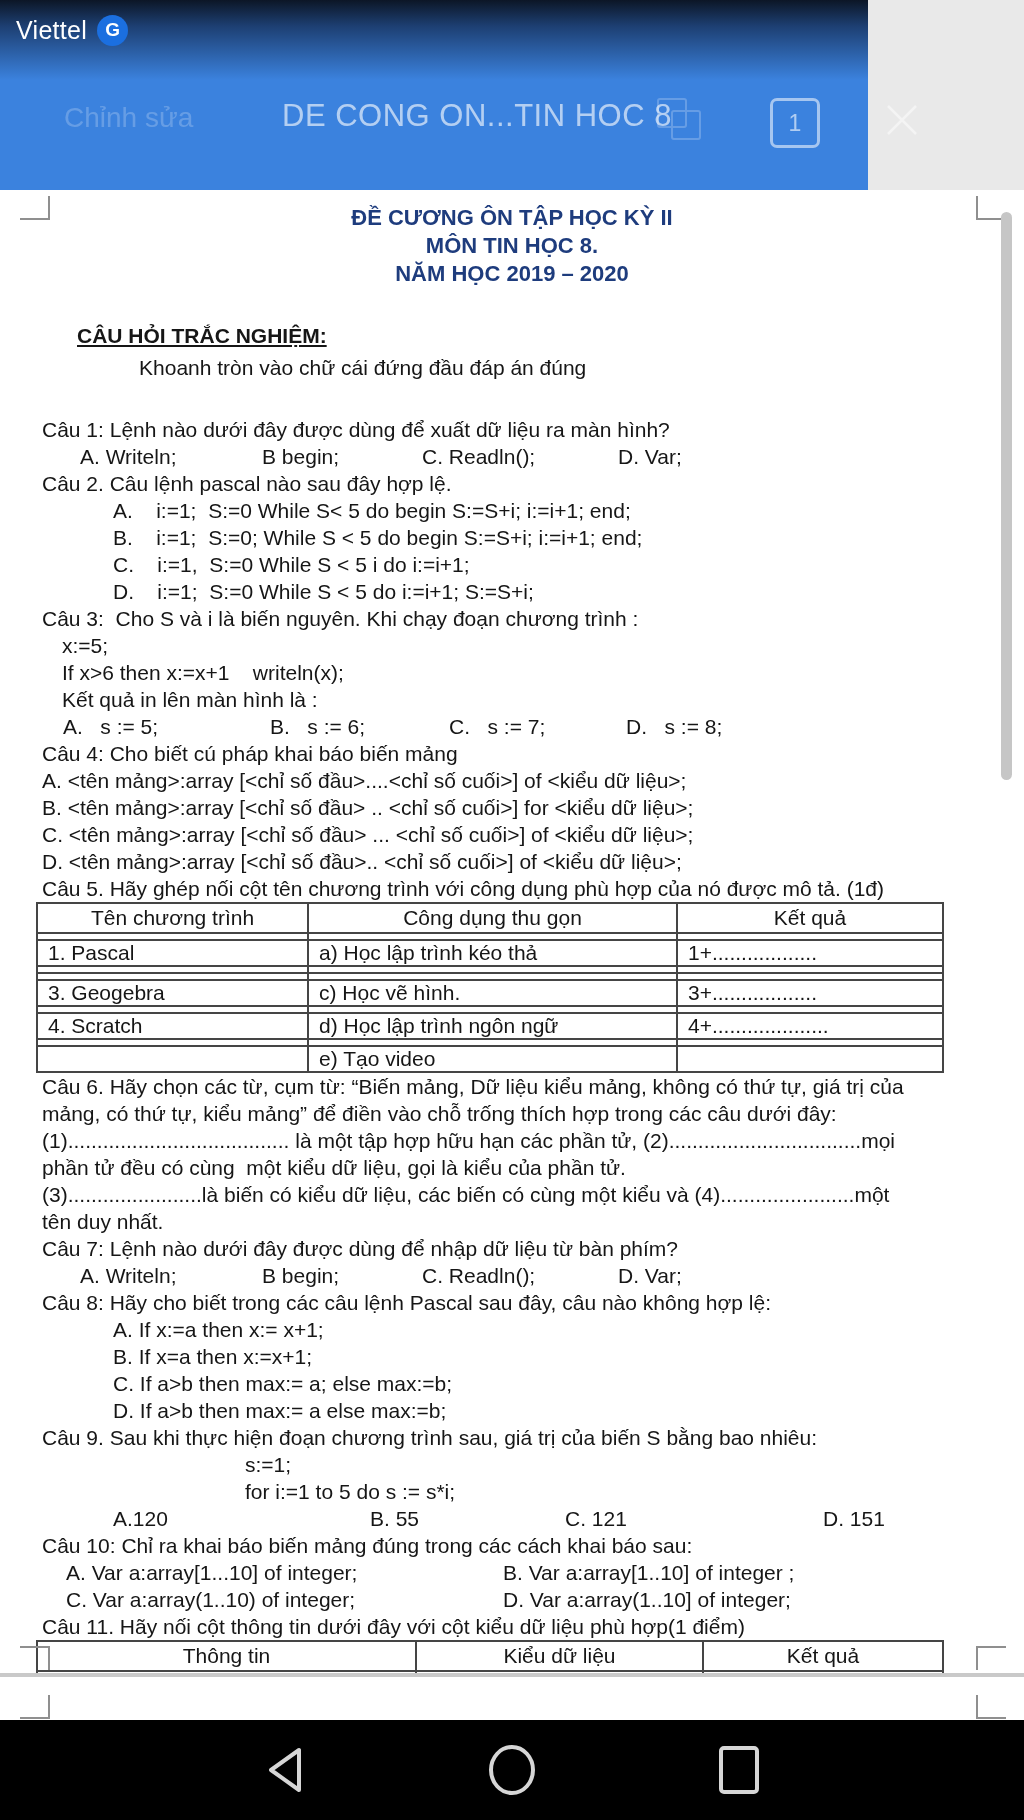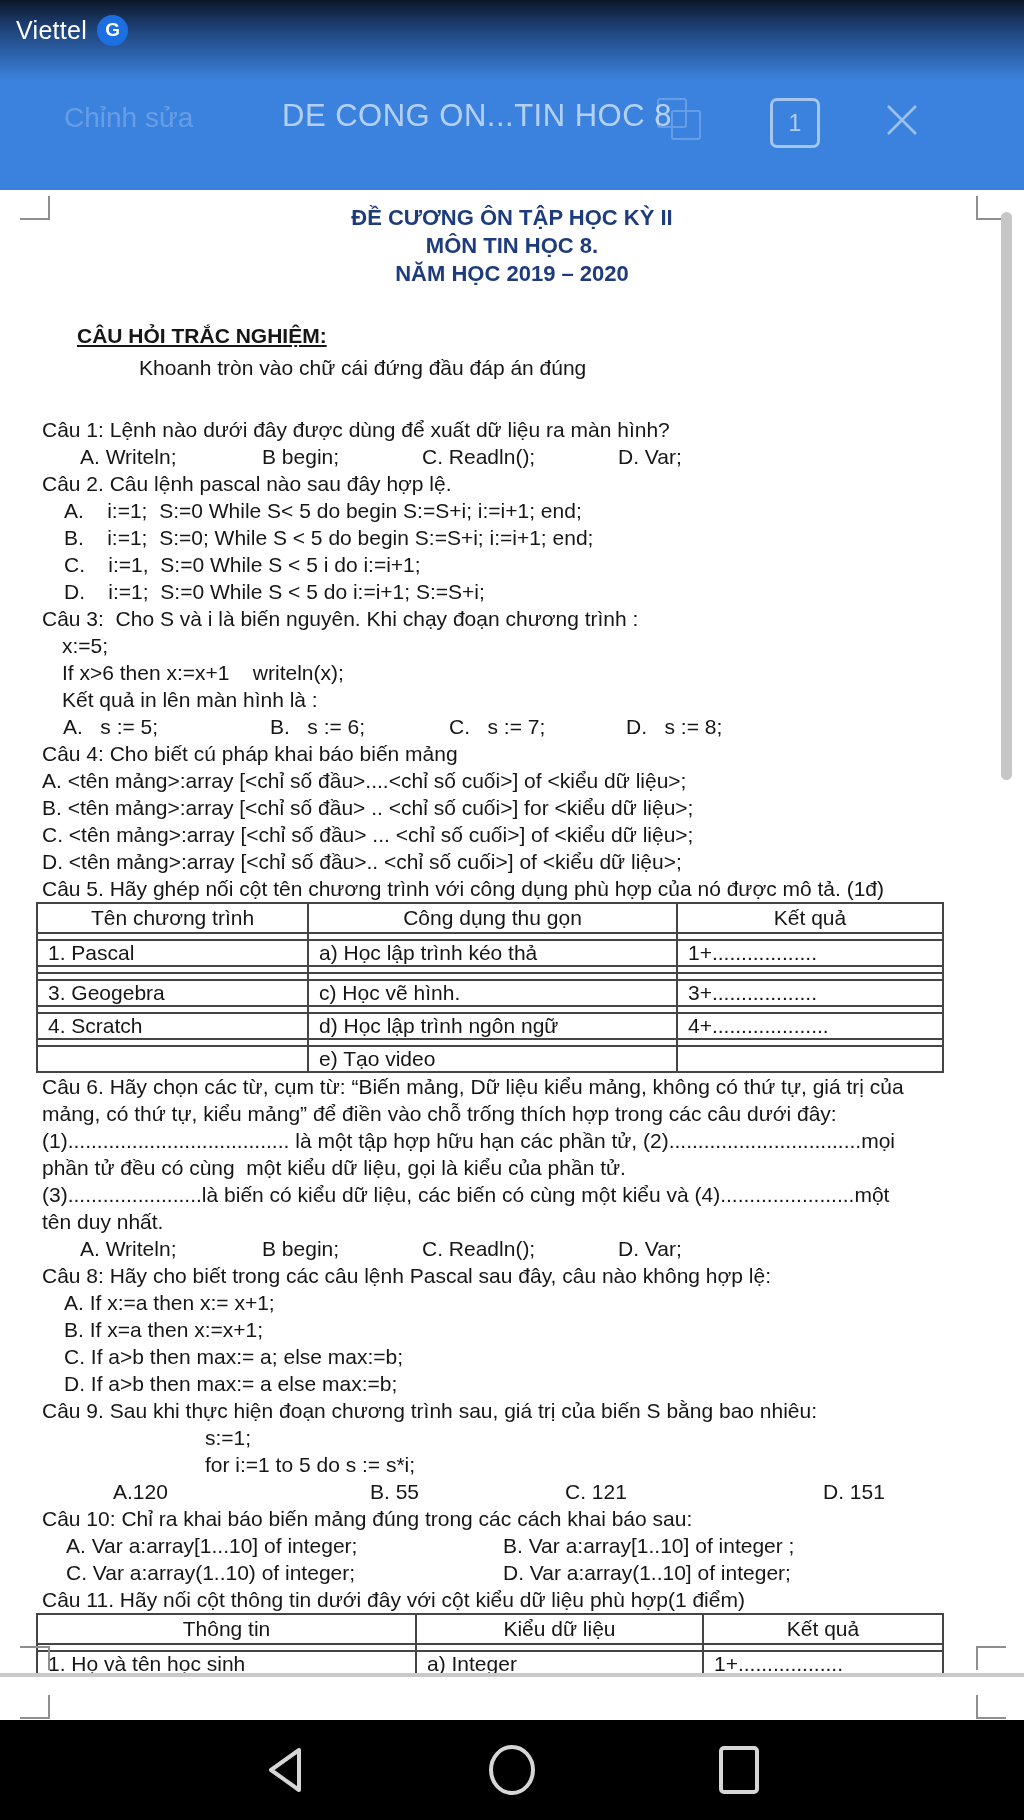--- a/index.html
+++ b/index.html
@@ -1,20 +1,20 @@
 <!DOCTYPE html>
 <html><head>
 <meta charset="utf-8">
 <style>
   html,body{margin:0;padding:0;background:#000;}
   .screen{position:relative;width:1024px;height:1820px;overflow:hidden;background:#e9e9e9;
           font-family:"Liberation Sans", sans-serif;}
 
   
-  .topbar{position:absolute;top:0;left:0;width:1024px;height:190px;
+  .topbar{position:absolute;top:0;left:0;width:868px;height:190px;
           background:linear-gradient(180deg,#0c1626 0px,#1d3f72 26px,#3b82de 80px,#3b82de 190px);text-align:right;}
   .statusrow{position:absolute;top:10px;left:16px;right:10px;height:40px;display:flex;align-items:center;color:#fff;}
   .carrier{font-size:25px;letter-spacing:.3px;}
   .simbadge{width:31px;height:31px;border-radius:50%;background:#1b6fe0;color:#fff;font-weight:bold;
             font-size:19px;display:flex;align-items:center;justify-content:center;margin-left:10px;}
   .statusright{margin-left:auto;display:flex;align-items:flex-end;gap:9px;}
   .netwrap{position:relative;width:66px;height:34px;}
   .netlabel{position:absolute;left:0;top:-4px;font-size:15px;font-weight:bold;color:#fff;}
   .sigbars{position:absolute;right:0;bottom:2px;display:flex;align-items:flex-end;gap:3px;}
   .sigbars i{display:block;width:5px;background:#fff;border-radius:1px;}
@@ -38,23 +38,23 @@
 
   
   .page{position:absolute;top:190px;left:0;width:1024px;height:1483px;background:#fff;color:#161616;}
   .doc{font-size:21px;line-height:27px;white-space:pre;padding-left:42px;overflow:hidden;}
   .title{padding-left:0;text-align:center;font-weight:bold;color:#1e3c7d;font-size:22px;line-height:28px;white-space:pre;}
   .mt{margin-top:14px;}
   .headline{line-height:32px;}
   .heading{font-weight:bold;text-decoration:underline;}
   .headnote{margin-left:62px;}
   .ind-q3{padding-left:62px;}
-  .ind-q2{padding-left:64px;}
+  .ind-q2{padding-left:113px;}
   .ind-q4{}
-  .ind-q9{padding-left:205px;}
+  .ind-q9{padding-left:205px;margin-left:40px;}
   .g{display:grid;}
   .g span{white-space:pre;}
   .opt-q1{padding-left:80px;grid-template-columns:182px 160px 196px auto;}
   .opt-q3{padding-left:63px;grid-template-columns:207px 179px 177px auto;}
   .opt-q9{padding-left:113px;grid-template-columns:257px 195px 258px auto;}
   .opt-q10{padding-left:66px;grid-template-columns:437px auto;}
 
   table.dtable{border-collapse:collapse;margin-left:36px;width:864px;table-layout:fixed;}
   table.dtable td{border:2px solid #454545;font-size:21px;padding:0 10px;overflow:hidden;white-space:pre;}
   tr.tr-h td{height:28px;text-align:center;}
@@ -202,20 +202,21 @@
     </tbody>
       </table>
 
     <div class="doc">Câu 6. Hãy chọn các từ, cụm từ: “Biến mảng, Dữ liệu kiểu mảng, không có thứ tự, giá trị của</div>
     <div class="doc">mảng, có thứ tự, kiểu mảng” để điền vào chỗ trống thích hợp trong các câu dưới đây:</div>
     <div class="doc">(1)...................................... là một tập hợp hữu hạn các phần tử, (2).................................mọi</div>
     <div class="doc">phần tử đều có cùng  một kiểu dữ liệu, gọi là kiểu của phần tử.</div>
     <div class="doc">(3).......................là biến có kiểu dữ liệu, các biến có cùng một kiểu và (4).......................một</div>
     <div class="doc">tên duy nhất.</div>
 
+    <div class="doc">Câu 7: Lệnh nào dưới đây được dùng để nhập dữ liệu từ bàn phím?</div>
     <div class="doc g opt-q1">
       <span>A. Writeln;</span><span>B begin;</span>
       <span>C. Readln();</span><span>D. Var;</span>
     </div>
 
     <div class="doc">Câu 8: Hãy cho biết trong các câu lệnh Pascal sau đây, câu nào không hợp lệ:</div>
     <div class="doc ind-q2">A. If x:=a then x:= x+1;</div>
     <div class="doc ind-q2">B. If x=a then x:=x+1;</div>
     <div class="doc ind-q2">C. If a&gt;b then max:= a; else max:=b;</div>
     <div class="doc ind-q2">D. If a&gt;b then max:= a else max:=b;</div>

